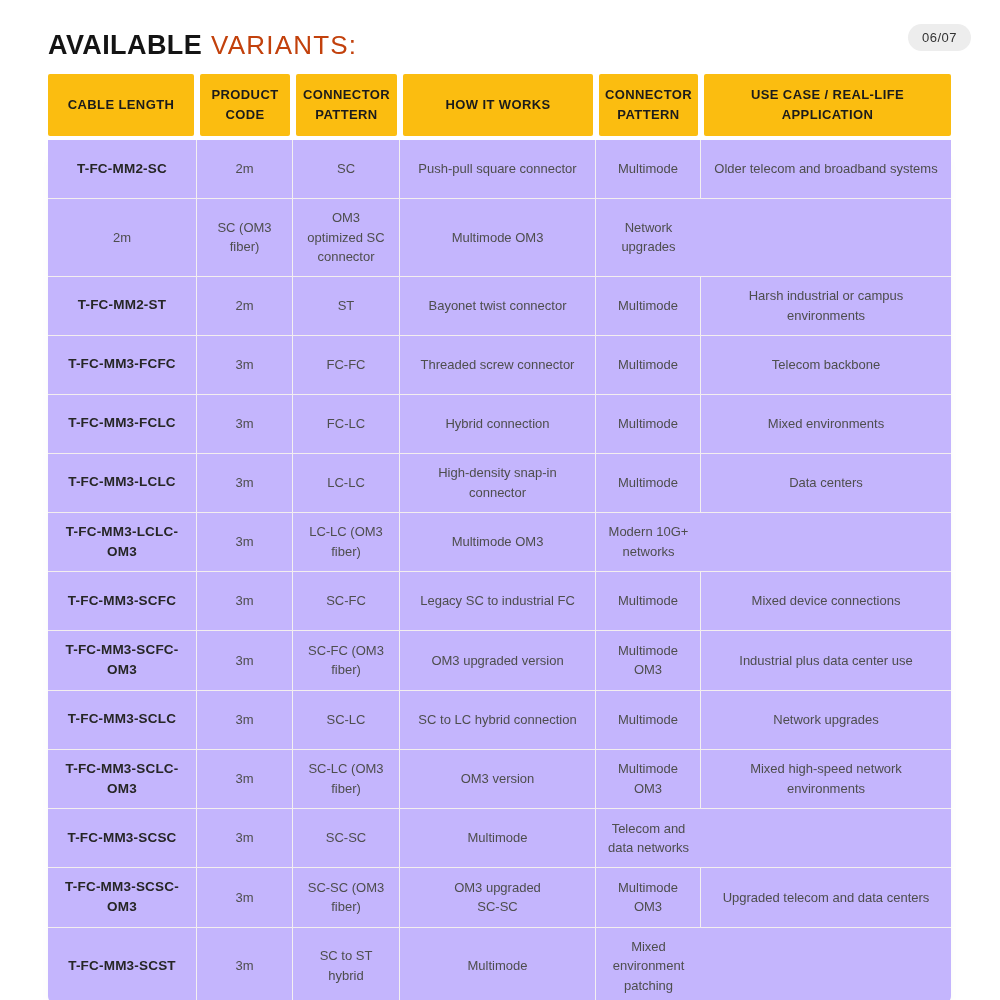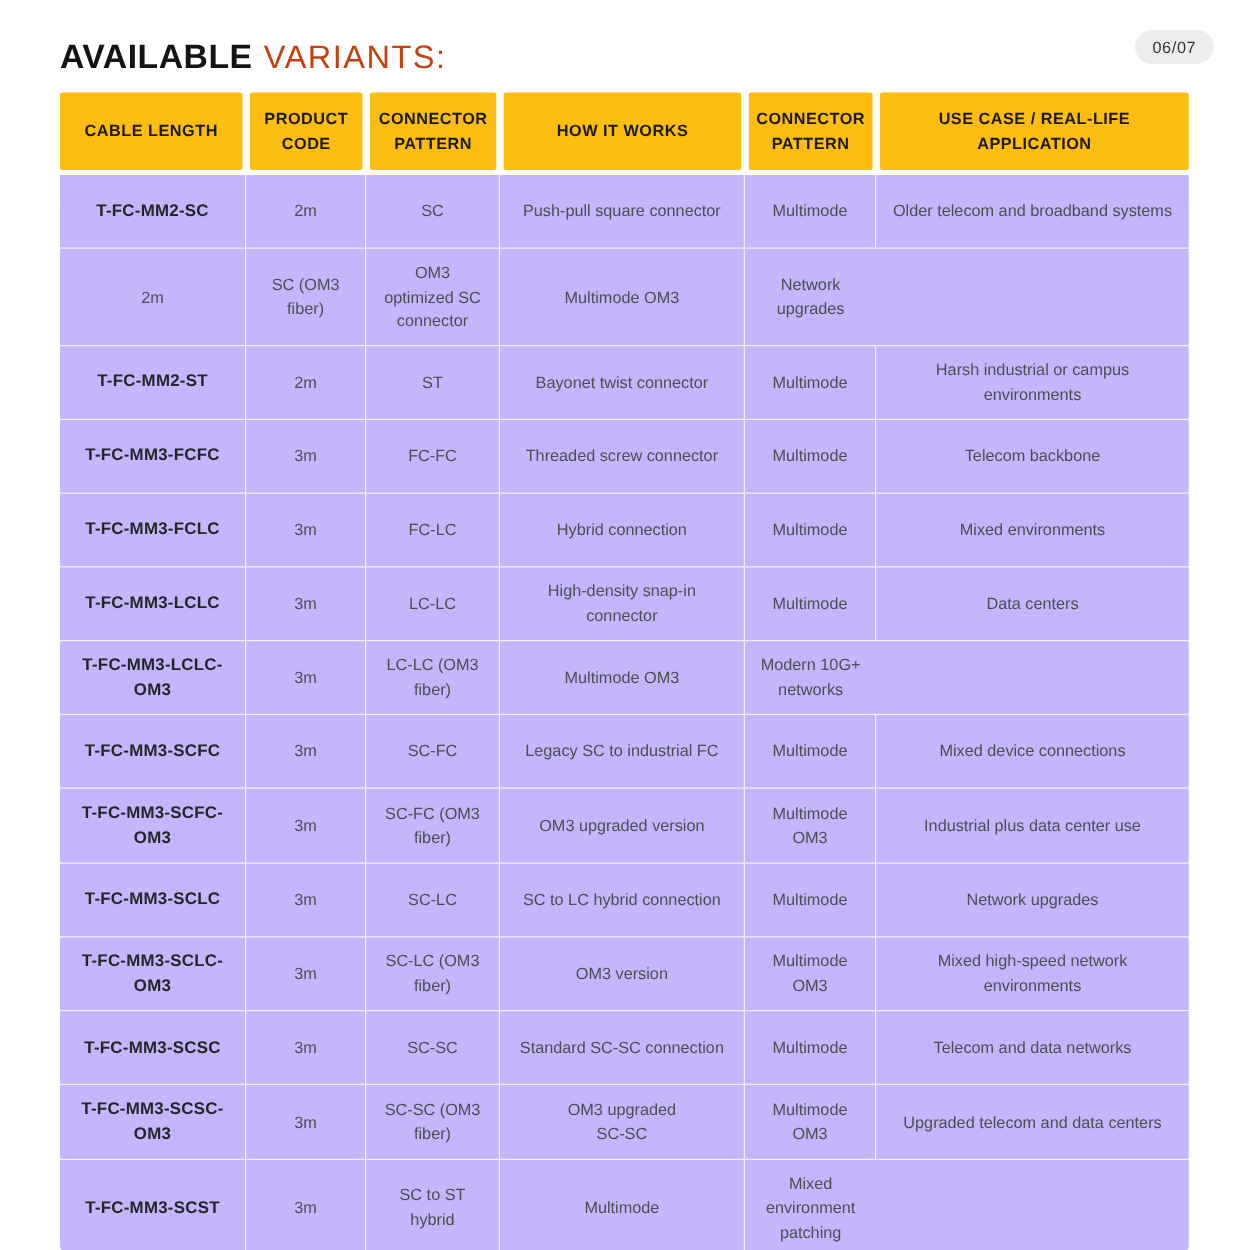--- a/index.html
+++ b/index.html
@@ -173,21 +173,20 @@
           <div class="t-cell c1">3m</div>
           <div class="t-cell c2">SC-LC (OM3 fiber)</div>
           <div class="t-cell c3">OM3 version</div>
           <div class="t-cell c4">Multimode OM3</div>
           <div class="t-cell c5">Mixed high-speed network environments</div>
         </div>
         <div class="t-row">
           <div class="t-cell c0">T-FC-MM3-SCSC</div>
           <div class="t-cell c1">3m</div>
           <div class="t-cell c2">SC-SC</div>
-          <div class="t-cell c3">Standard SC-SC connection</div>
           <div class="t-cell c4">Multimode</div>
           <div class="t-cell c5">Telecom and data networks</div>
         </div>
         <div class="t-row">
           <div class="t-cell c0">T-FC-MM3-SCSC-OM3</div>
           <div class="t-cell c1">3m</div>
           <div class="t-cell c2">SC-SC (OM3 fiber)</div>
           <div class="t-cell c3">OM3 upgraded
 SC-SC</div>
           <div class="t-cell c4">Multimode OM3</div>

